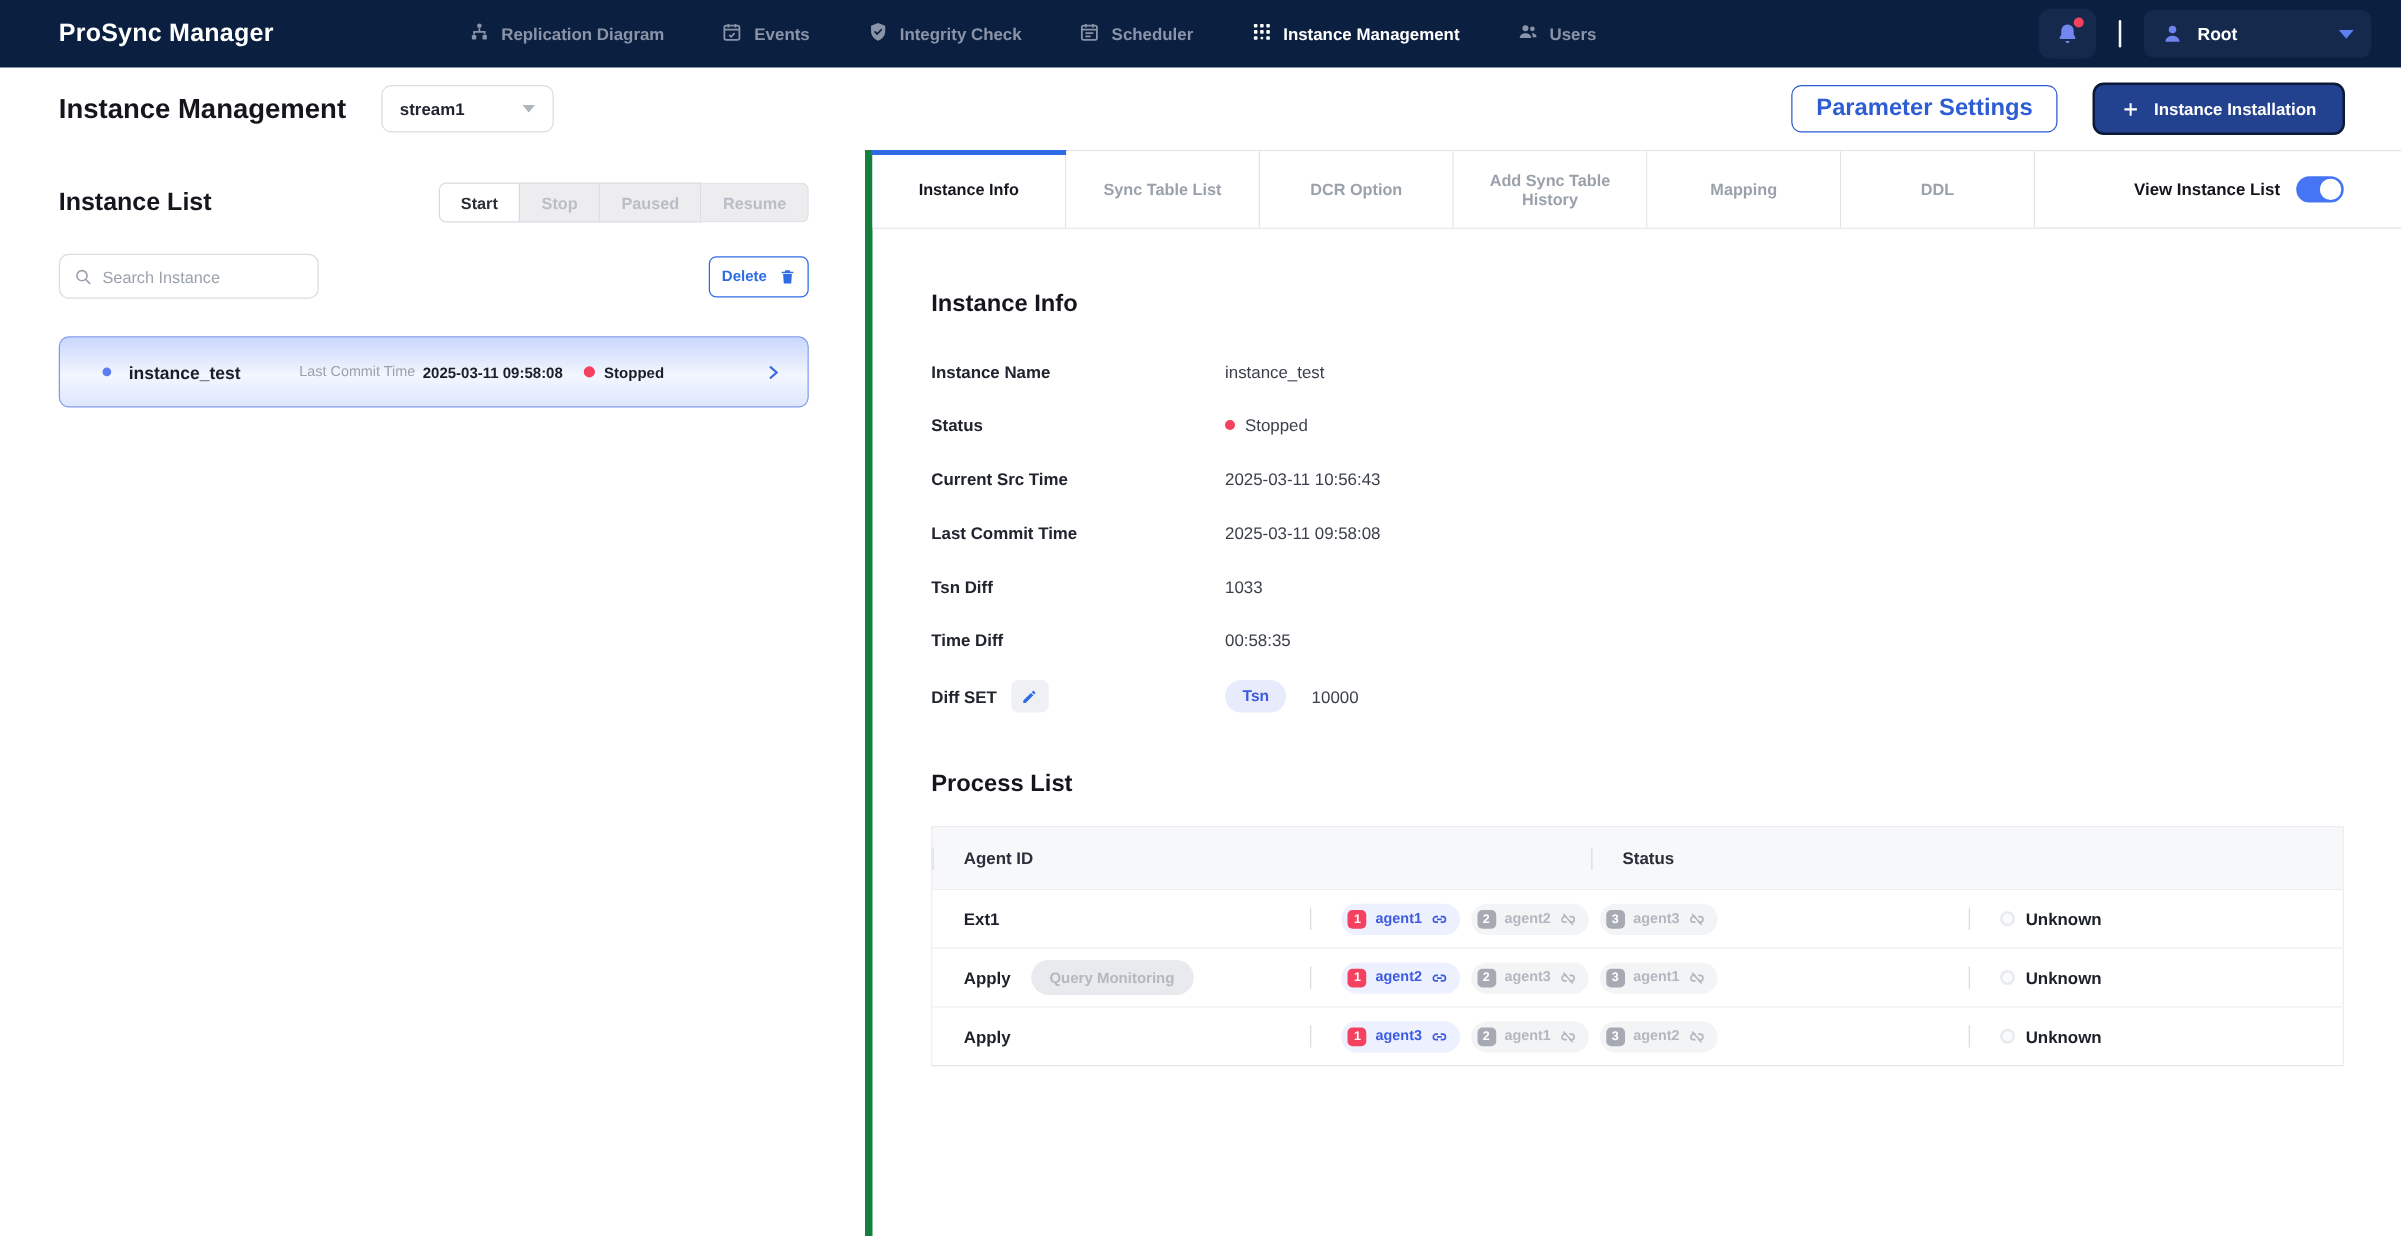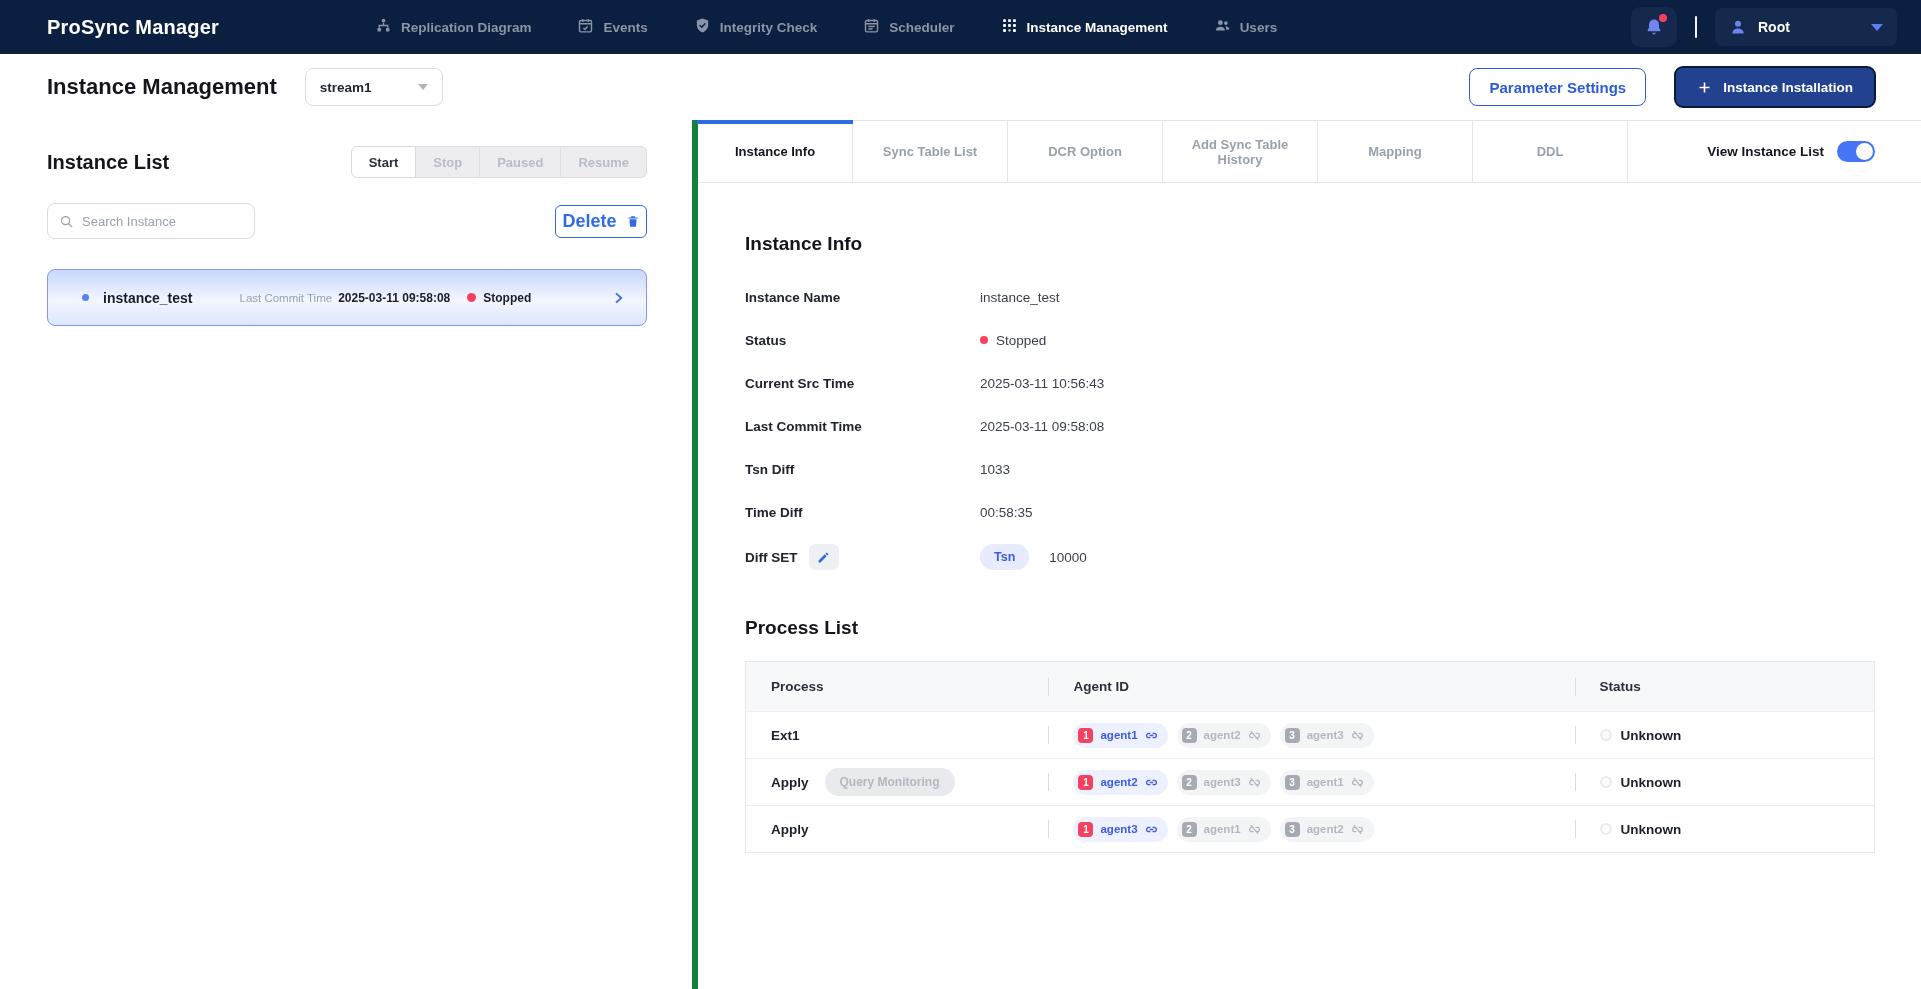--- a/index.html
+++ b/index.html
@@ -32,21 +32,21 @@
   
   .page-header { height:66px; display:flex; align-items:center; padding:0 45px 0 47px; gap:28px; }
   .page-title { font-size:22px; font-weight:800; color:#15161d; white-space:nowrap; }
   .stream-select { width:138px; height:38px; border:1px solid #d9dce3; border-radius:8px;
     display:flex; align-items:center; justify-content:space-between; padding:0 14px;
     font-size:13.5px; font-weight:600; color:#1f2430; cursor:pointer; }
   .stream-select .caret-gray { width:0; height:0; border-left:5px solid transparent;
     border-right:5px solid transparent; border-top:6px solid #b0b4bd; }
   .header-spacer { flex:1; }
   .btn-outline { height:38px; padding:0 19px; border:1px solid #2d5cd3; color:#2d5cd3;
-    background:#fff; border-radius:8px; font-size:15px; font-weight:700; cursor:pointer;
+    background:#fff; border-radius:8px; font-size:19px; font-weight:700; cursor:pointer;
     font-family:inherit; }
   .btn-primary { height:42px; padding:0 21px; background:#22418e; border:2px solid #0c1a38;
     color:#fff; border-radius:9px; font-size:13.5px; font-weight:700; cursor:pointer;
     display:flex; align-items:center; gap:11px; font-family:inherit; }
   .btn-primary svg { width:15px; height:15px; stroke:#fff; }
 
   
   .main { display:flex; height:869px; }
   .left-panel { width:698px; padding:26px 45px 0 47px; }
   .panel-head { display:flex; align-items:center; justify-content:space-between; }
@@ -57,22 +57,22 @@
   .seg-btn.first { background:#fff; color:#2a2e37; border:1px solid #d8dade;
     border-radius:6px 0 0 6px; }
   .seg-btn.last { border-radius:0 6px 6px 0; }
   .search-row { margin-top:25px; display:flex; align-items:center; justify-content:space-between; }
   .search-box { width:208px; height:36px; border:1px solid #d9dce3; border-radius:8px;
     display:flex; align-items:center; gap:8px; padding:0 11px; background:#fff; }
   .search-box svg { width:15px; height:15px; stroke:#9aa1ab; flex:none; }
   .search-box input { border:none; outline:none; width:100%; font-size:13px;
     font-family:inherit; color:#333; background:transparent; }
   .search-box input::placeholder { color:#9aa1ab; }
-  .delete-btn { width:92px; height:33px; border:1px solid #2f6be4; border-radius:6px;
-    background:#fff; color:#2f6be4; font-size:18px; font-weight:700; cursor:pointer;
+  .delete-btn { width:80px; height:33px; border:1px solid #2f6be4; border-radius:6px;
+    background:#fff; color:#2f6be4; font-size:12px; font-weight:700; cursor:pointer;
     display:flex; align-items:center; justify-content:center; gap:9px; font-family:inherit; }
   .delete-btn svg { width:14px; height:15px; fill:#2f6be4; }
   .instance-card { margin-top:30px; height:57px; border:1px solid #8098f0; border-radius:8px;
     background:linear-gradient(180deg,#c9d7fb 0%,#f2f6ff 55%,#dde7fc 100%);
     display:flex; align-items:center; padding:0 20px 0 34px; cursor:pointer; }
   .inst-dot { width:7px; height:7px; border-radius:50%; background:#5b7ff0; }
   .inst-name { margin-left:14px; font-size:14px; font-weight:800; color:#1b1e28; }
   .commit-label { margin-left:47px; font-size:11.5px; color:#9aa1ab; }
   .commit-time { margin-left:6px; font-size:12px; font-weight:800; color:#1b1e28; }
   .stop-dot { margin-left:17px; width:9px; height:9px; border-radius:50%; background:#f4415f; }
@@ -337,23 +337,20 @@
             <span>10000</span>
           </div>
         </div>
       </div>
 
       <div class="process-section">
         <h2 class="section-title">Process List</h2>
 
         <div class="proc-table">
           <div class="thead">
-            <div class="cell c-process">
-                <span class="th-text">Process</span>
-              </div>
             <div class="cell c-agent sep">
                 <span class="th-text">Agent ID</span>
               </div>
             <div class="cell c-status sep">
                 <span class="th-text">Status</span>
               </div>
           </div>
 
           <div class="trow">
             <div class="cell c-process">

